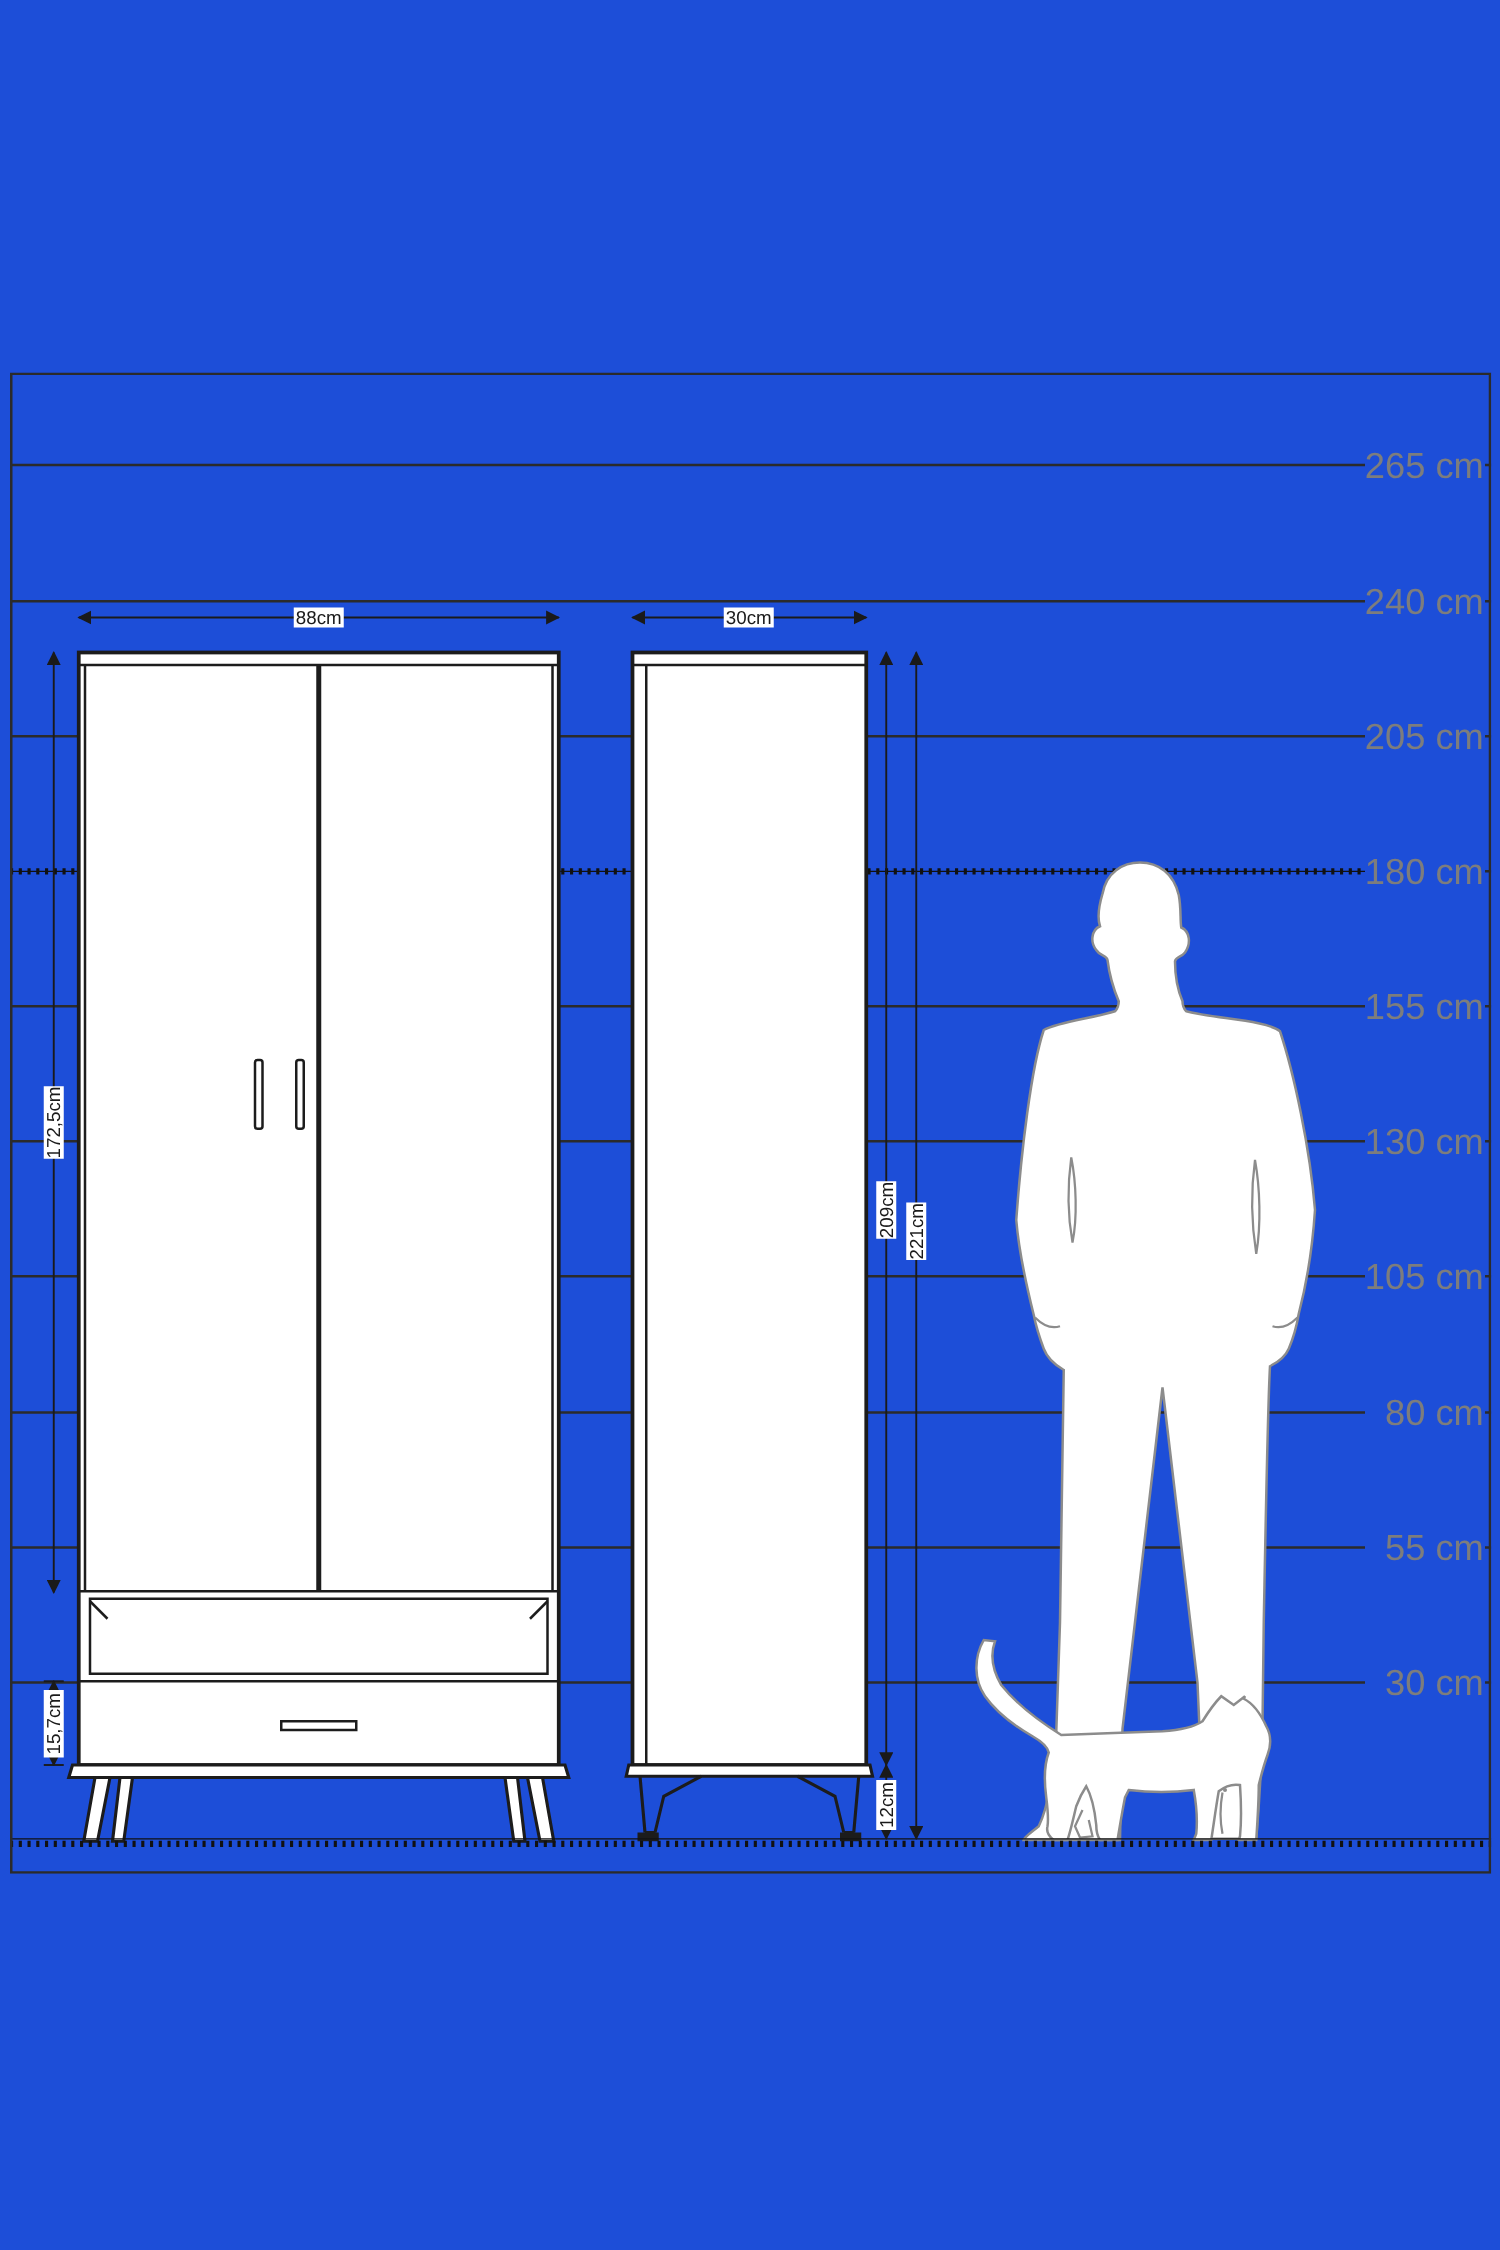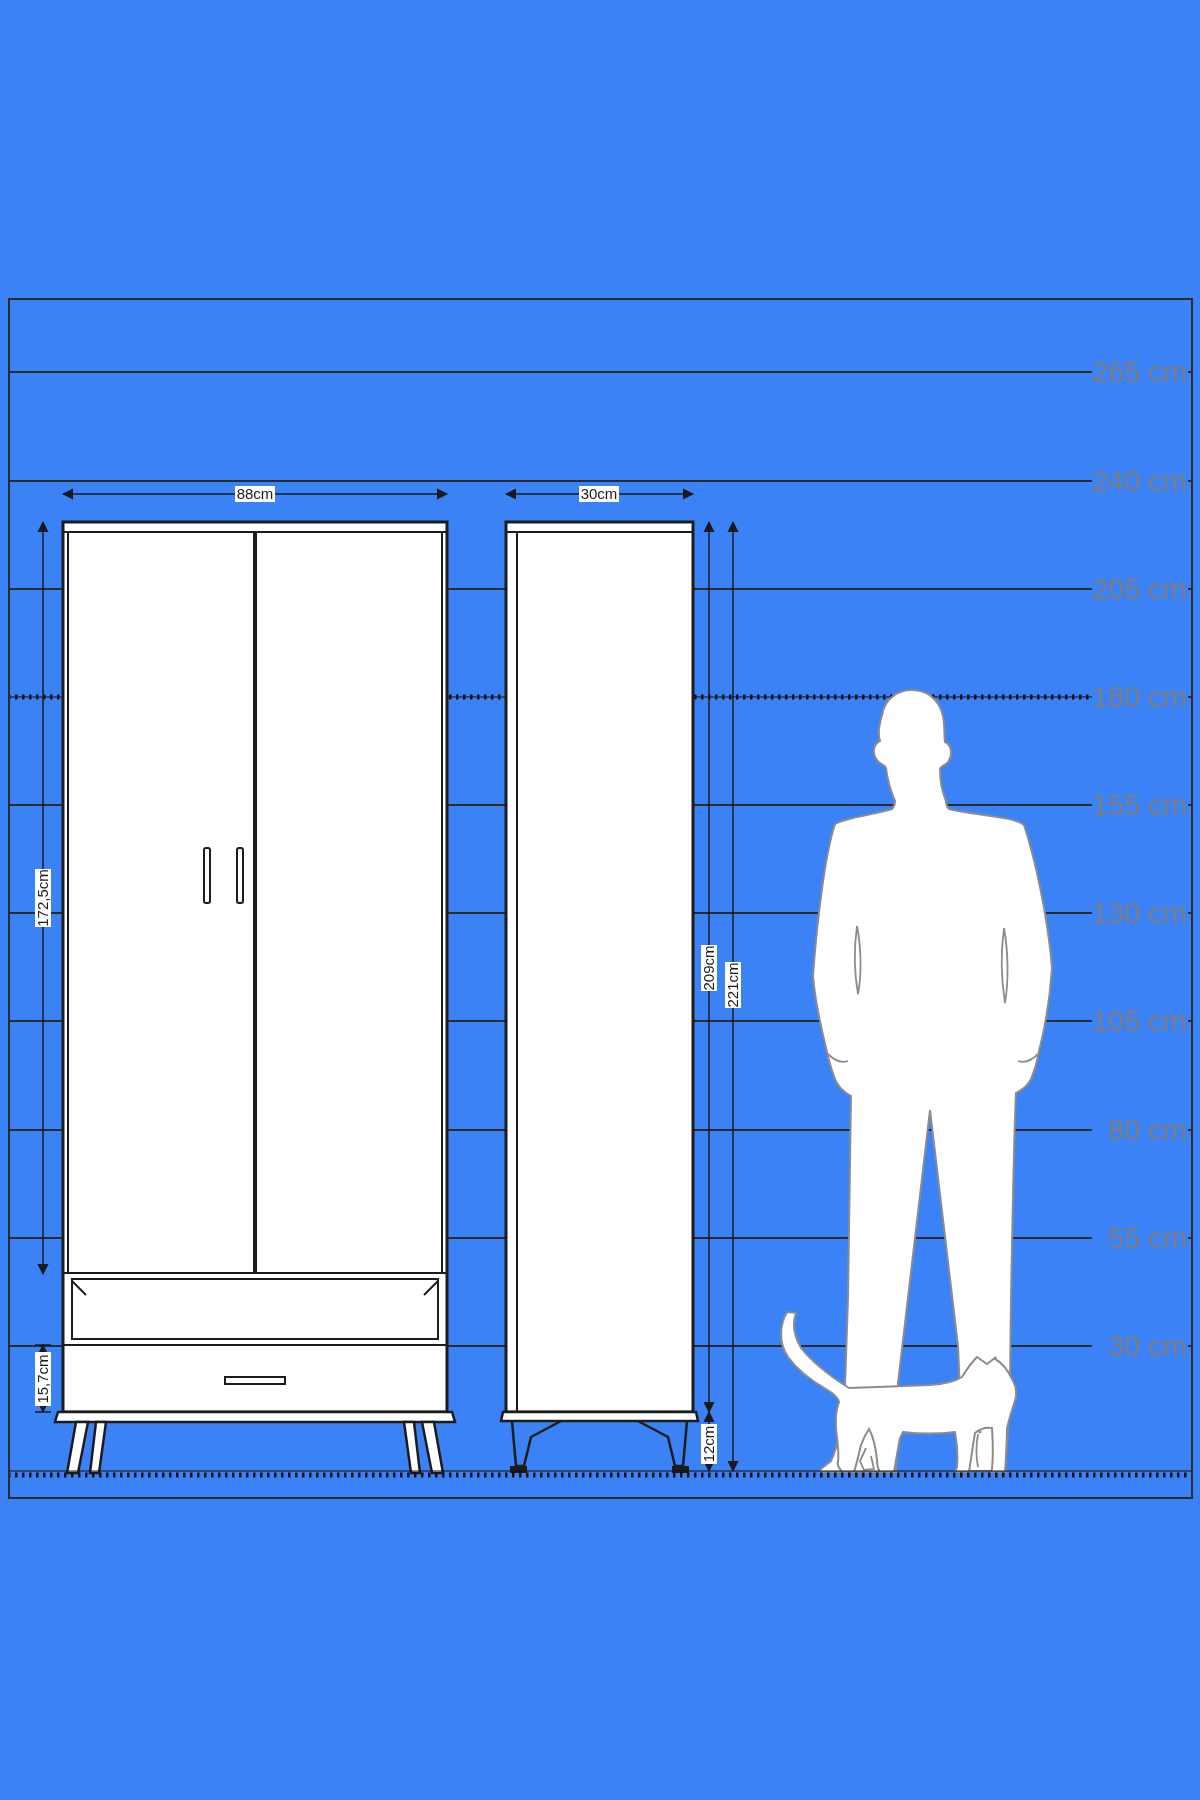--- a/index.html
+++ b/index.html
@@ -1,16 +1,16 @@
 <!DOCTYPE html>
 <html><head>
 <meta charset="utf-8">
 <style>
   html,body{margin:0;padding:0;background:#fff;}
-  .page{position:relative;width:1200px;height:1800px;background:#3b82f6;overflow:hidden;}
+  .page{position:relative;width:1200px;height:1800px;background:#1d4ed8;overflow:hidden;}
   .diagram-svg{position:absolute;left:8px;top:298px;}
   text{font-family:"Liberation Sans",sans-serif;}
   .scale-label{font-size:29px;fill:#7d7d7d;}
   .dim-label{font-size:15px;fill:#1a1a1a;}
   .scale-line{stroke:#2b2b2b;stroke-width:2;}
   .tickline{stroke:#2b2b2b;stroke-width:2;}
   .dash-blocks{stroke:#111;stroke-width:5;stroke-dasharray:2.5 4.5;}
   .thinline{stroke:#111;stroke-width:1;}
   .furn{fill:#fff;stroke:#1c1c1c;}
   .f3{stroke-width:3;}

